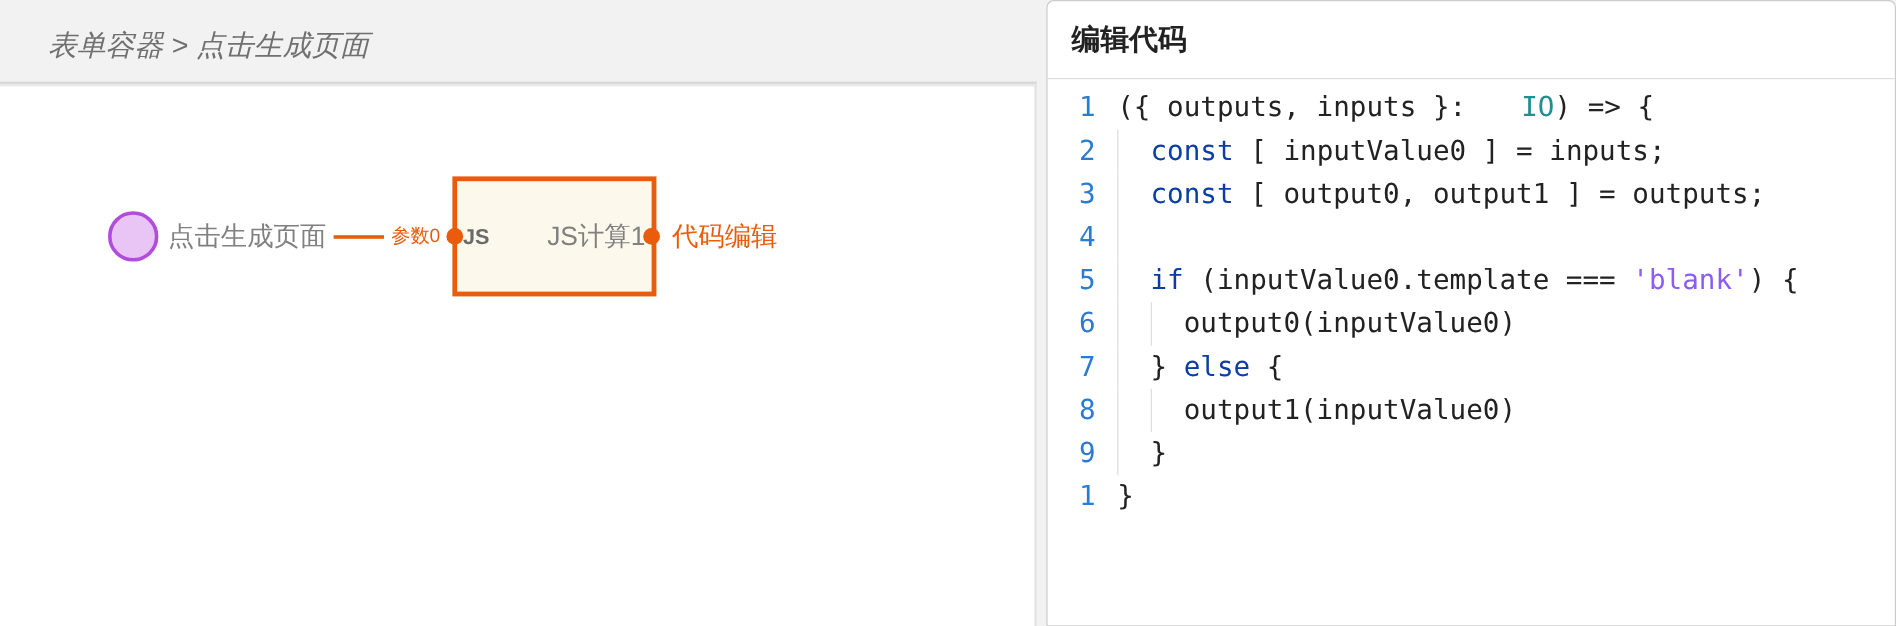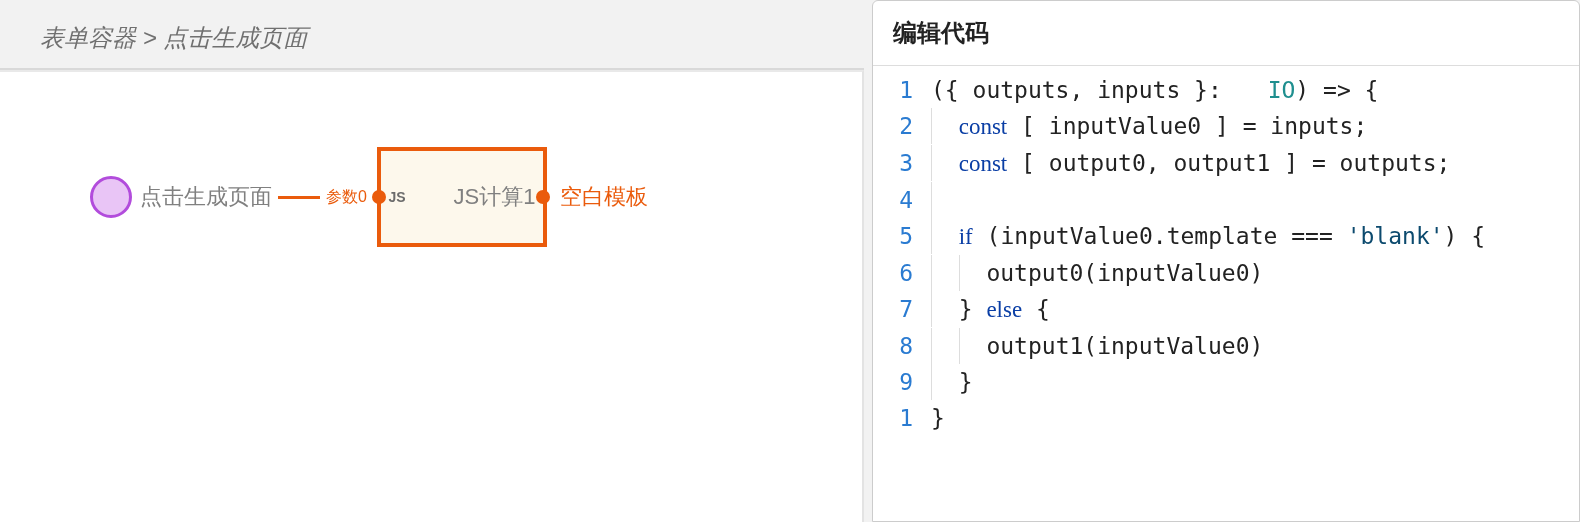--- a/index.html
+++ b/index.html
@@ -12,40 +12,40 @@
   .canvas { flex: 1; background: #ffffff; border-right: 2px solid #e3e3e3; position: relative; margin-top: 0; border-top: 2px solid #e9e9e9; }
 
   
   .graph { position: absolute; left: 90px; top: 75px; display: flex; align-items: center; }
   .trigger-circle { width: 42px; height: 42px; border-radius: 50%; border: 3px solid #b24cdc; background: #e9c5f6; }
   .trigger-label { margin-left: 8px; font-size: 22px; color: #808080; }
   .hline { width: 42px; height: 3px; background: #ea5b0c; margin: 0 6px; }
   .param-label { font-size: 16px; color: #ea5b0c; }
   .in-dot, .out-dot { width: 14px; height: 14px; border-radius: 50%; background: #ea5b0c; }
   .js-block { width: 170px; height: 100px; border: 4px solid #ea5b0c; background: #fdf8ec; display: flex; align-items: center; justify-content: center; position: relative; }
-  .js-keyword { font-weight: 700; font-size: 14px; color: #6b6b6b; margin-right: 20px; }
+  .js-keyword { font-weight: 700; font-size: 18px; color: #6b6b6b; margin-right: 20px; }
   .js-label { font-size: 22px; color: #808080; margin-left: 28px; }
   .in-dot { position: absolute; left: -9px; top: 50%; transform: translateY(-50%); }
   .outputs { position: absolute; left: 100%; top: 0; height: 100%; display: flex; flex-direction: column; justify-content: space-around; padding-left: 0; }
   .out-row { display: flex; align-items: center; }
   .out-dot { margin-left: -7px; margin-right: 10px; }
   .out-label { font-size: 22px; color: #ea5b0c; white-space: nowrap; }
 
   
   .right-panel { flex: 1; height: 100%; display: flex; flex-direction: column; }
   .section-title { padding: 22px 0 14px 20px; font-size: 24px; color: #707070; }
   .editor-frame { flex: 1; margin: 0 0 0 8px; border: 1px solid #ccc; border-radius: 6px 6px 0 0; background: #fff; overflow: hidden; }
   .editor-header { padding: 16px 20px; font-size: 24px; font-weight: 600; color: #222; border-bottom: 1px solid #ddd; }
   .code-area { font-family: "SF Mono", ui-monospace, Menlo, Consolas, monospace; font-size: 23px; line-height: 36px; padding: 6px 0 0 0; }
   .code-line { display: flex; }
   .gutter { width: 58px; text-align: right; padding-right: 18px; color: #2a7bd1; user-select: none; }
   .code { white-space: pre; flex: 1; color: #222; position: relative; }
-  .kw-blue { color: #0a3ea5; font-family: Liberation Serif, serif; }
+  .kw-blue { color: #0a3ea5; }
   .kw-teal { color: #1f8f8f; margin-left: 32px; }
-  .kw-str { color: #0c4a6e; }
+  .kw-str { color: #8b5cf6; }
   .indent-guide { display:inline-block; border-left: 1px solid #ddd; height: 36px; vertical-align: top; margin-right: -1px; }
 </style>
 </head>
 <body>
 
 <div class="app">
 
   <div class="left-panel">
     <div class="breadcrumb">
       <span>表单容器</span><span> &gt; </span><span>点击生成页面</span>
@@ -58,21 +58,21 @@
         <div class="hline"></div>
         <span class="param-label">参数0</span>
         <div style="width:10px"></div>
         <div class="js-block">
           <div class="in-dot"></div>
           <span class="js-keyword">JS</span>
           <span class="js-label">JS计算1</span>
           <div class="outputs">
             <div class="out-row">
               <div class="out-dot"></div>
-              <span class="out-label">空白模板</span>
+              <span class="out-label">代码编辑</span>
             </div>
           </div>
         </div>
       </div>
     </div>
   </div>
 
   <div class="right-panel">
     <div class="editor-frame">
       <div class="editor-header">编辑代码</div>

